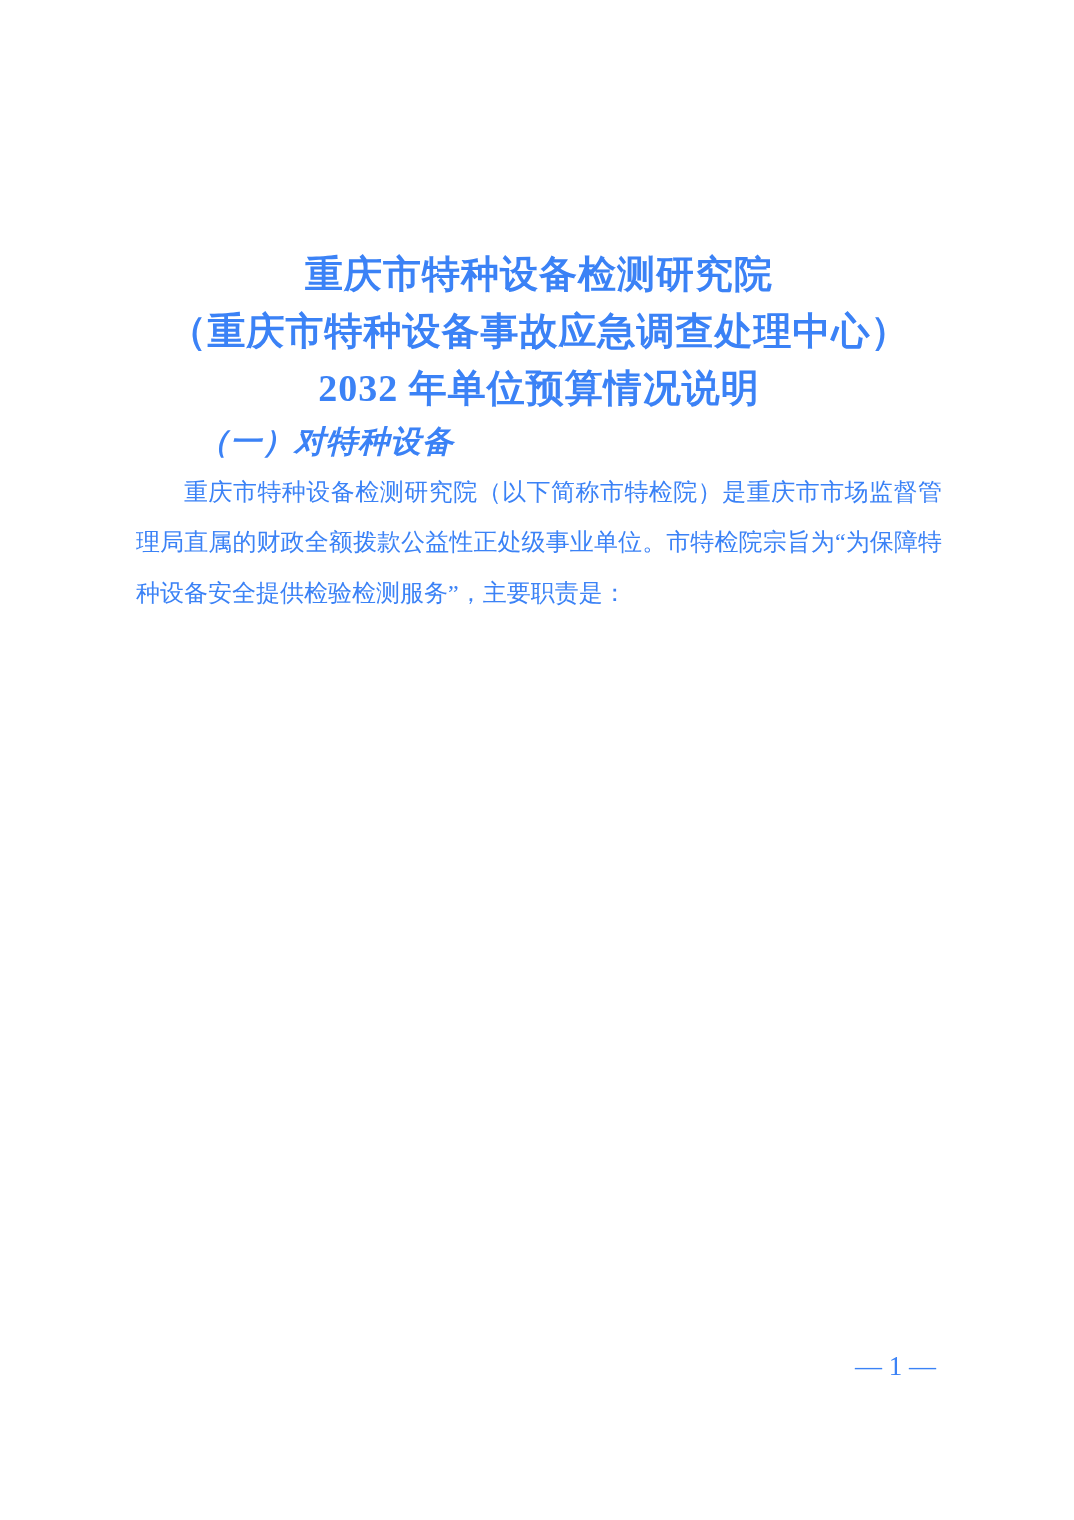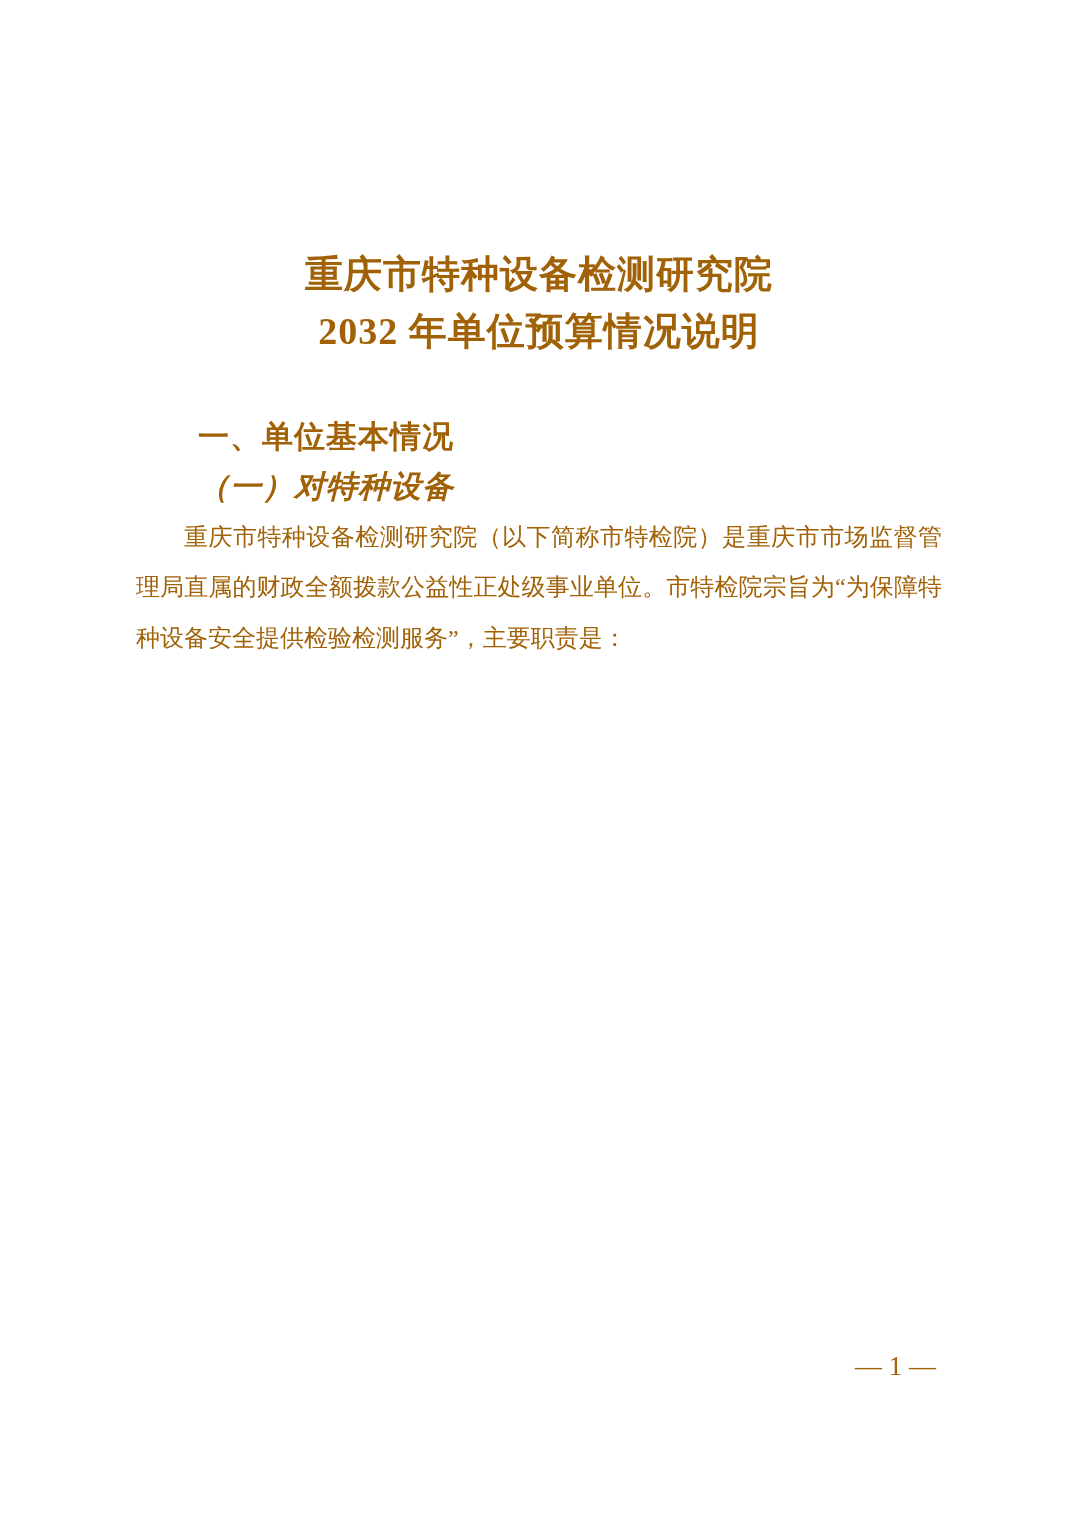--- a/index.html
+++ b/index.html
@@ -5,21 +5,21 @@
   html, body {
     margin: 0;
     padding: 0;
     background: #ffffff;
   }
   .page {
     position: relative;
     width: 1074px;
     height: 1520px;
     background: #ffffff;
-    color: #a16207;
+    color: #3b82f6;
     font-family: "Liberation Serif", serif;
     overflow: hidden;
   }
   .content {
     position: absolute;
     left: 136px;
     top: 246px;
     width: 806px;
   }
   .doc-title {
@@ -65,24 +65,24 @@
   }
 </style>
 </head>
 <body>
 
 <div class="page">
   <div class="content">
 
     <div class="doc-title">
       <div>重庆市特种设备检测研究院</div>
+      <div>（重庆市特种设备事故应急调查处理中心）</div>
       <div>2032 年单位预算情况说明</div>
     </div>
 
-    <div class="section-h1">一、单位基本情况</div>
 
     <div class="section-h2">（一）对特种设备</div>
 
     <div class="body-text">
       <p>重庆市特种设备检测研究院（以下简称市特检院）是重庆市市场监督管理局直属的财政全额拨款公益性正处级事业单位。市特检院宗旨为“为保障特种设备安全提供检验检测服务”，主要职责是：</p>
     </div>
 
   </div>
 
   <div class="page-footer">— 1 —</div>

